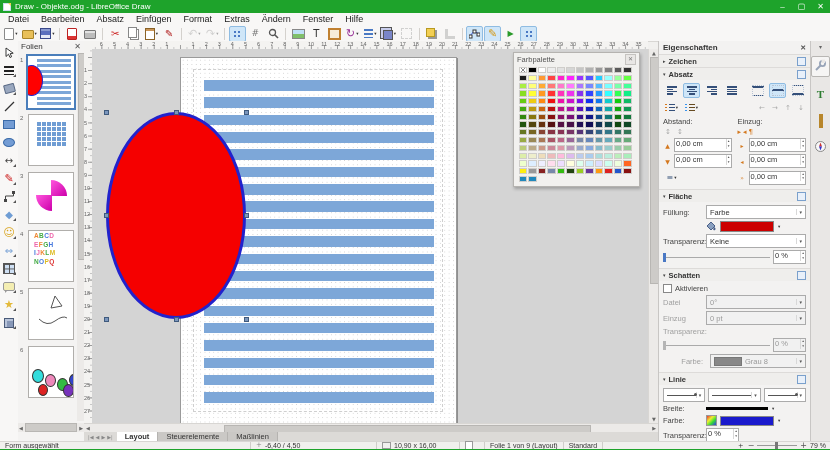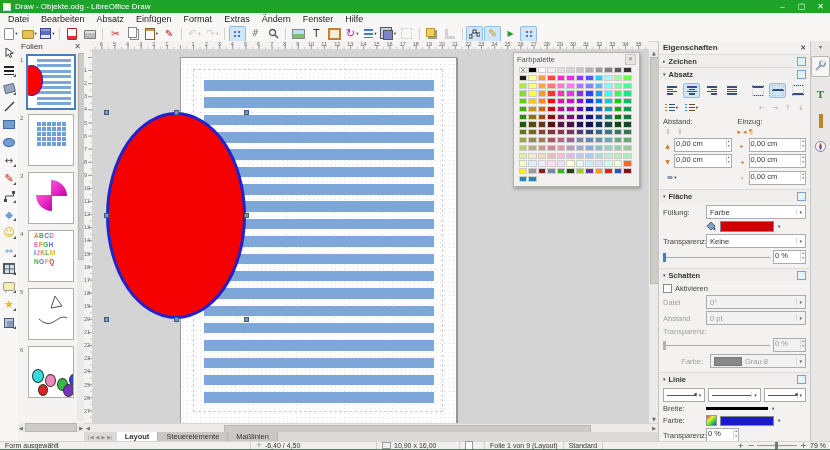--- a/index.html
+++ b/index.html
@@ -996,21 +996,21 @@
         <span class="lbl">Aktivieren</span>
       </div>
       <div class="r">
         <span class="lbl dis w38">Datei</span>
         <span class="combo cdis">
             <span>0°</span>
             <span class="ca">▾</span>
           </span>
       </div>
       <div class="r">
-        <span class="lbl dis w38">Abstand</span>
+        <span class="lbl dis w38">Einzug</span>
         <span class="combo cdis">
             <span>0 pt</span>
             <span class="ca">▾</span>
           </span>
       </div>
       <div class="r" style="margin-bottom:0">
         <span class="lbl dis">Transparenz:</span>
       </div>
       <div class="r">
         <span class="slider">

